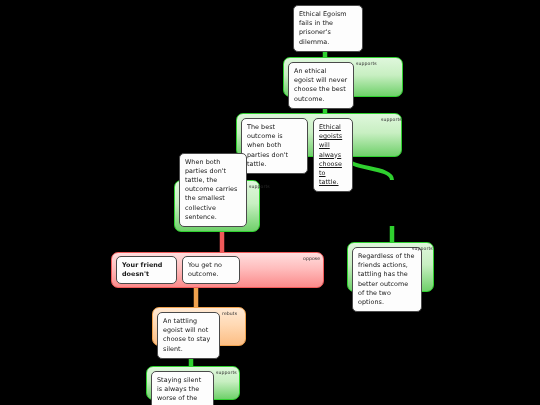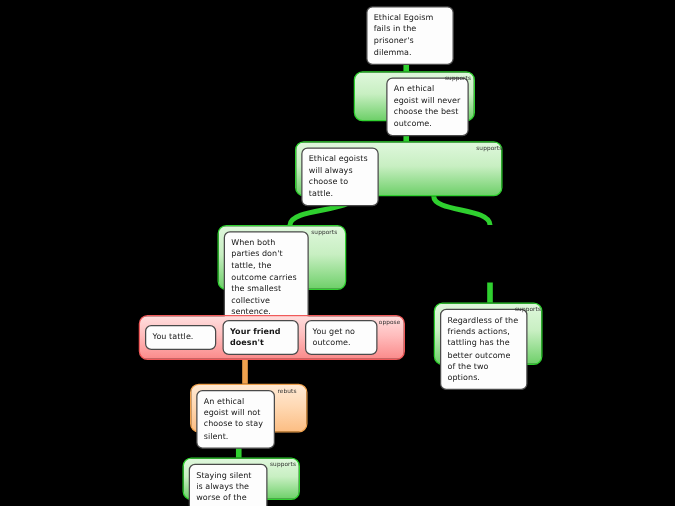--- a/index.html
+++ b/index.html
@@ -80,50 +80,50 @@
 
     <path d="M196,288 L196,307" stroke="#f0a24e" stroke-width="4.5" fill="none"></path>
 
     <path d="M191,346 L191,366" stroke="#2fd02f" stroke-width="4.5" fill="none"></path>
   </svg>
 
   <div class="group plain" style="left:293px;top:5px;width:70px;">
     <div class="card" style="width:70px;">Ethical Egoism fails in the prisoner's dilemma.</div>
   </div>
 
-  <div class="group supports" style="left:283px;top:57px;width:97px;height:40px;justify-content:flex-end;">
+  <div class="group supports" style="left:283px;top:57px;width:120px;height:40px;">
     <div class="card" style="width:66px;">An ethical egoist will never choose the best outcome.</div>
     <span class="badge" style="left:72px;top:3px;">supports</span>
   </div>
 
   <div class="group supports" style="left:236px;top:113px;width:166px;height:44px;">
-    <div class="card" style="width:62px;">Ethical egoists will always choose to tattle.</div>
+    <div class="card" style="width:67px;">The best outcome is when both parties don't tattle.</div>
+    <div class="card" style="width:40px;text-decoration:underline;">Ethical egoists will always choose to tattle.</div>
     <span class="badge" style="left:144px;top:3px;">supports</span>
   </div>
 
-  <div class="group supports" style="left:174px;top:180px;width:103px;height:52px;">
+  <div class="group supports" style="left:174px;top:180px;width:86px;height:52px;align-items:flex-end;">
     <div class="card" style="width:68px;">When both parties don't tattle, the outcome carries the smallest collective sentence.</div>
     <span class="badge" style="left:74px;top:3px;">supports</span>
   </div>
 
 
   <div class="group oppose" style="left:111px;top:252px;width:213px;height:36px;align-items:center;">
-    <div class="card" style="width:57px;">You tattle.</div>
     <div class="card" style="width:61px;font-weight:bold;">Your friend doesn't</div>
     <div class="card" style="width:58px;">You get no outcome.</div>
     <span class="badge" style="left:191px;top:3px;">oppose</span>
   </div>
 
   <div class="group supports" style="left:347px;top:242px;width:87px;height:50px;">
     <div class="card" style="width:70px;">Regardless of the friends actions, tattling has the better outcome of the two options.</div>
     <span class="badge" style="left:64px;top:3px;">supports</span>
   </div>
 
   <div class="group rebuts" style="left:152px;top:307px;width:94px;height:39px;">
-    <div class="card" style="width:63px;">An ethical egoist will not choose to stay silent.</div>
+    <div class="card" style="width:63px;">An tattling egoist will not choose to stay silent.</div>
     <span class="badge" style="left:69px;top:3px;">rebuts</span>
   </div>
 
   <div class="group supports" style="left:146px;top:366px;width:94px;height:34px;">
     <div class="card" style="width:63px;">Staying silent is always the worse of the two options.</div>
     <span class="badge" style="left:69px;top:3px;">supports</span>
   </div>
 
 </div>
 

